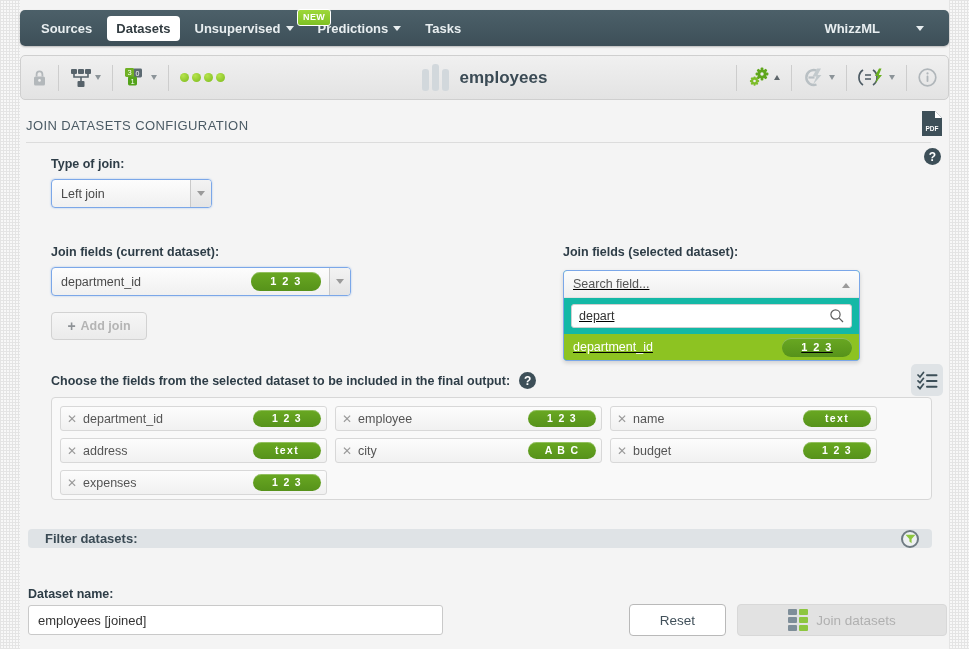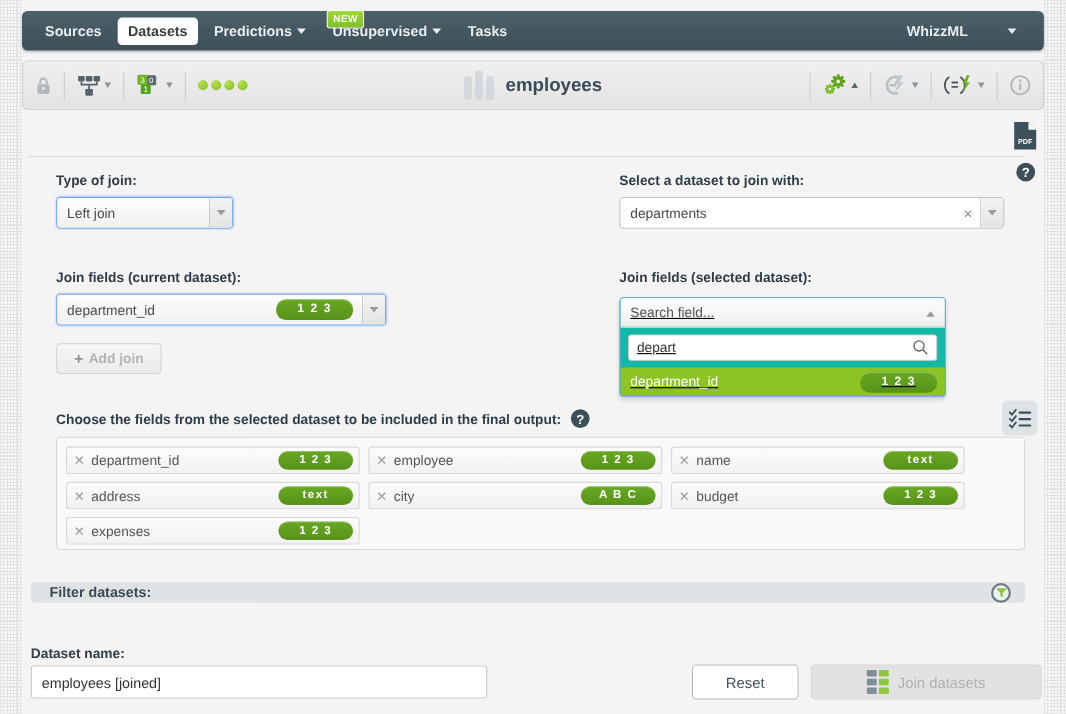--- a/index.html
+++ b/index.html
@@ -312,25 +312,25 @@
 
   <div class="navwrap">
     <div class="nav">
       <div class="nav-item first">
         <span>Sources</span>
       </div>
       <div class="nav-item active">
         <span>Datasets</span>
       </div>
       <div class="nav-item">
+        <span>Unsupervised</span>
+        <span class="caret-d"></span>
+      </div>
+      <div class="nav-item">
         <span>Predictions</span>
-        <span class="caret-d"></span>
-      </div>
-      <div class="nav-item">
-        <span>Unsupervised</span>
         <span class="caret-d"></span>
       </div>
       <div class="nav-item">
         <span>Tasks</span>
       </div>
       <div class="nav-item nav-right">
         <span>WhizzML</span>
         <span class="caret-d"></span>
       </div>
     </div>
@@ -442,20 +442,21 @@
           <circle cx="9.5" cy="9.5" r="8.3" fill="none" stroke="#b0b6ba" stroke-width="1.7"></circle>
           <rect x="8.6" y="7.6" width="1.8" height="6.4" rx=".8" fill="#b0b6ba"></rect>
           <circle cx="9.5" cy="5.4" r="1.1" fill="#b0b6ba"></circle>
         </svg>
       </div>
     </div>
   </div>
 
   <div class="panel">
 
+    <div class="panel-title">JOIN DATASETS CONFIGURATION</div>
     <div class="panel-rule"></div>
 
     <div class="pdf-icon">
       <svg width="22" height="27" viewBox="0 0 22 27">
         <path d="M1 1h13l7 7v18H1z" fill="#3d4f58"></path>
         <path d="M14 1l7 7h-7z" fill="#ffffff"></path>
         <text x="11" y="21" font-size="6.5" fill="#ffffff" text-anchor="middle" font-family="Liberation Sans, sans-serif" font-weight="bold">PDF</text>
       </svg>
     </div>
 
@@ -466,30 +467,20 @@
     <div style="position:absolute; left:31px; top:52px;">
       <div class="lbl">Type of join:</div>
       <div class="fld focus" style="width:161px; margin-top:8px;">
         <span class="txt">Left join</span>
         <span class="arrowbox">
             <i class="arrow-dn"></i>
           </span>
       </div>
     </div>
 
-    <div style="position:absolute; left:543px; top:52px;">
-      <div class="lbl">Select a dataset to join with:</div>
-      <div class="fld" style="width:350px; margin-top:8px; background:#fff;">
-        <span class="txt">departments</span>
-        <span class="clear-x">×</span>
-        <span class="arrowbox">
-            <i class="arrow-dn"></i>
-          </span>
-      </div>
-    </div>
 
     <div style="position:absolute; left:31px; top:140px;">
       <div class="lbl">Join fields (current dataset):</div>
       <div class="fld focus" style="width:300px; margin-top:8px;">
         <span class="txt">department_id</span>
         <span class="pill" style="margin-right:8px;">1 2 3</span>
         <span class="arrowbox">
             <i class="arrow-dn"></i>
           </span>
       </div>

